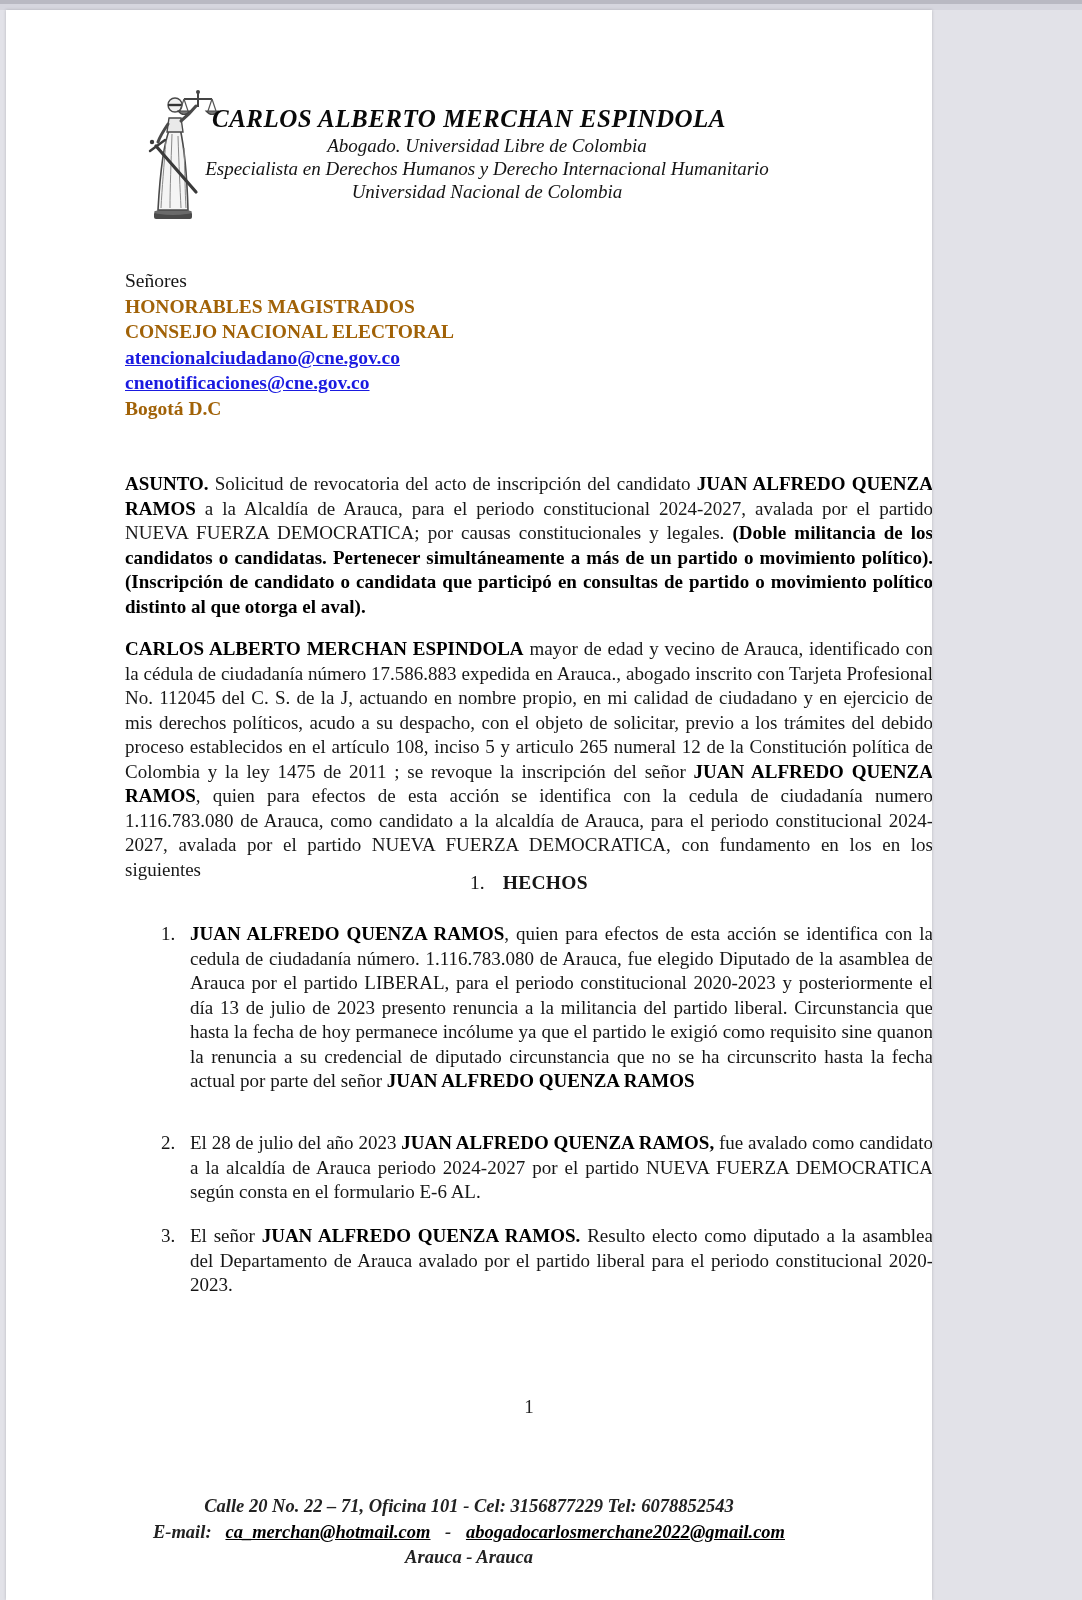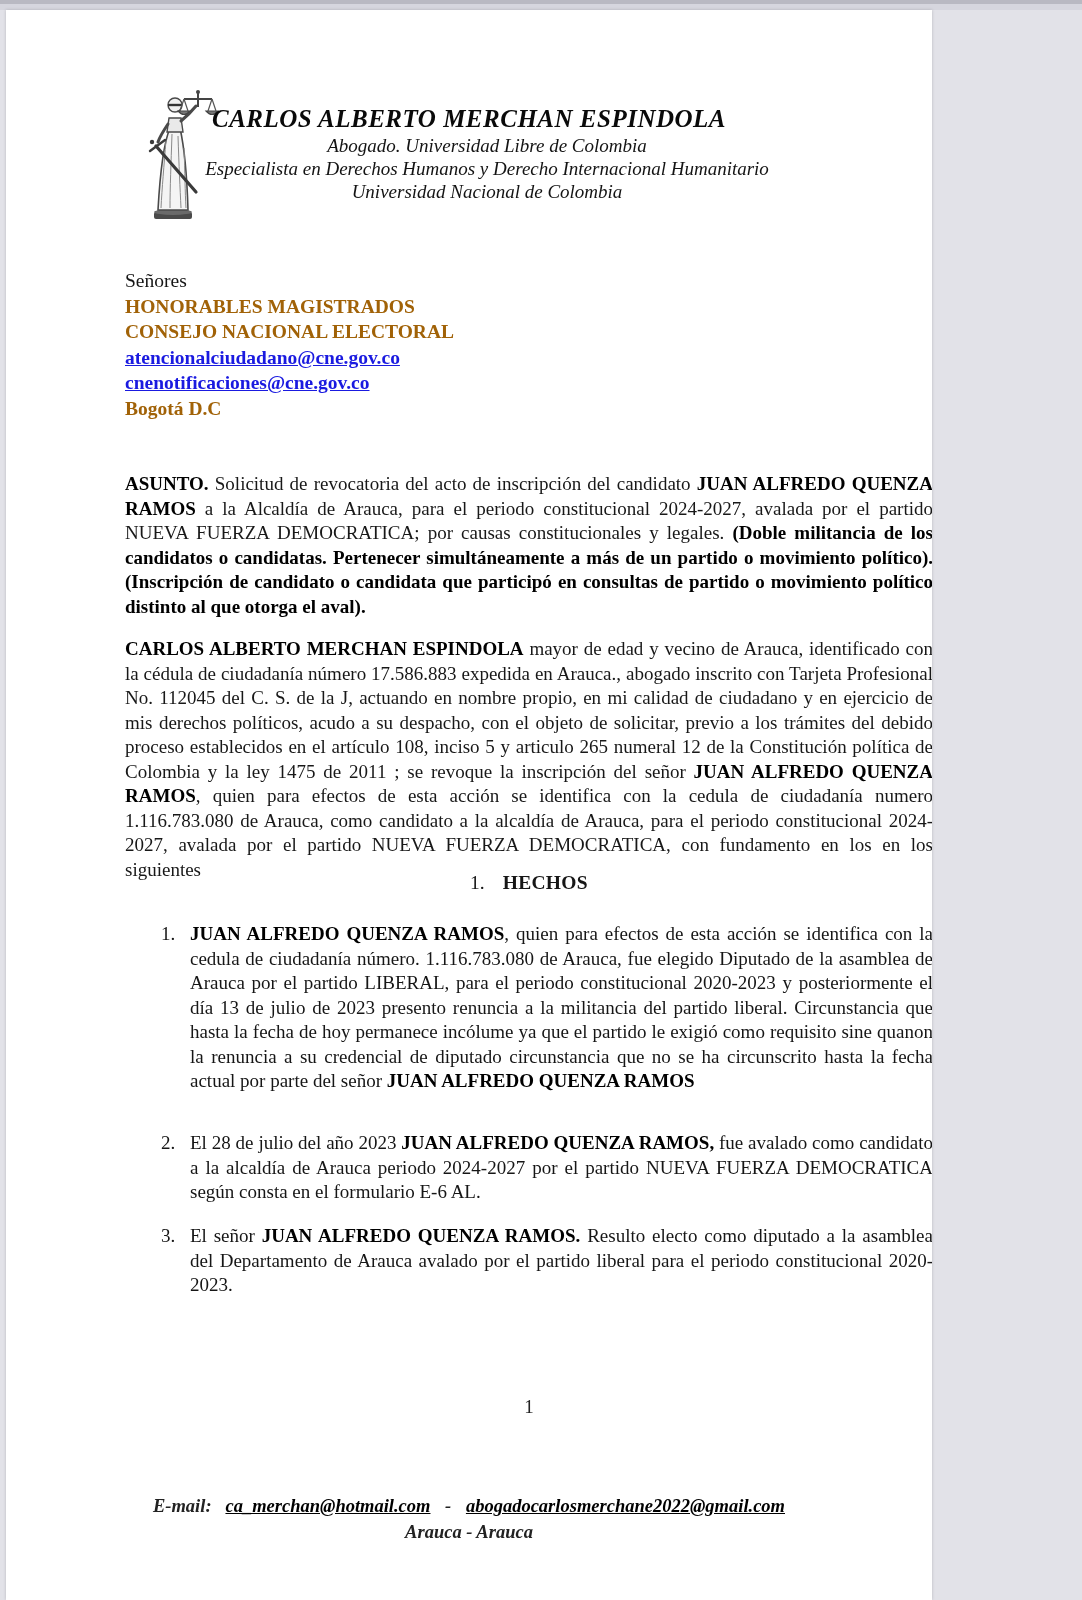--- a/index.html
+++ b/index.html
@@ -125,20 +125,21 @@
   </div>
 
   <div class="li item3">
     <div class="num">3.</div>
     <div class="txt"><span>El señor </span><span class="b">JUAN ALFREDO QUENZA RAMOS.</span><span> Resulto electo como diputado a la asamblea del Departamento de Arauca avalado por el partido liberal para el periodo constitucional 2020-2023.</span></div>
   </div>
 
   <div class="pagenum">1</div>
 
   <div class="footer">
+    <div>Calle 20 No.  22 – 71, Oficina 101  -  Cel: 3156877229  Tel: 6078852543</div>
     <div>
       <span>E-mail:</span>
       <span>&nbsp;</span>
       <a class="footlink">ca_merchan@hotmail.com</a>
       <span class="foot-sep">-</span>
       <a class="footlink">abogadocarlosmerchane2022@gmail.com</a>
     </div>
     <div>Arauca - Arauca</div>
   </div>
 

